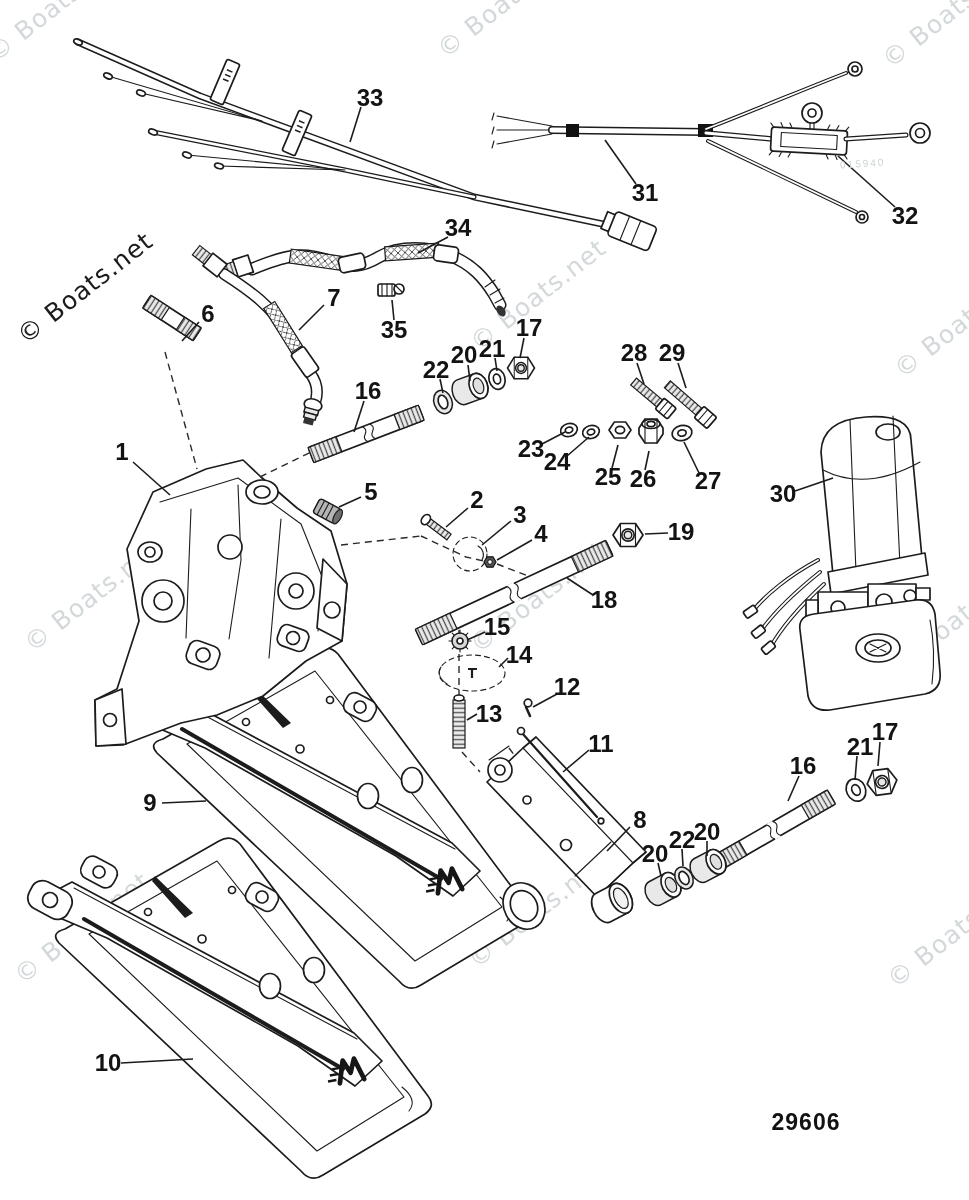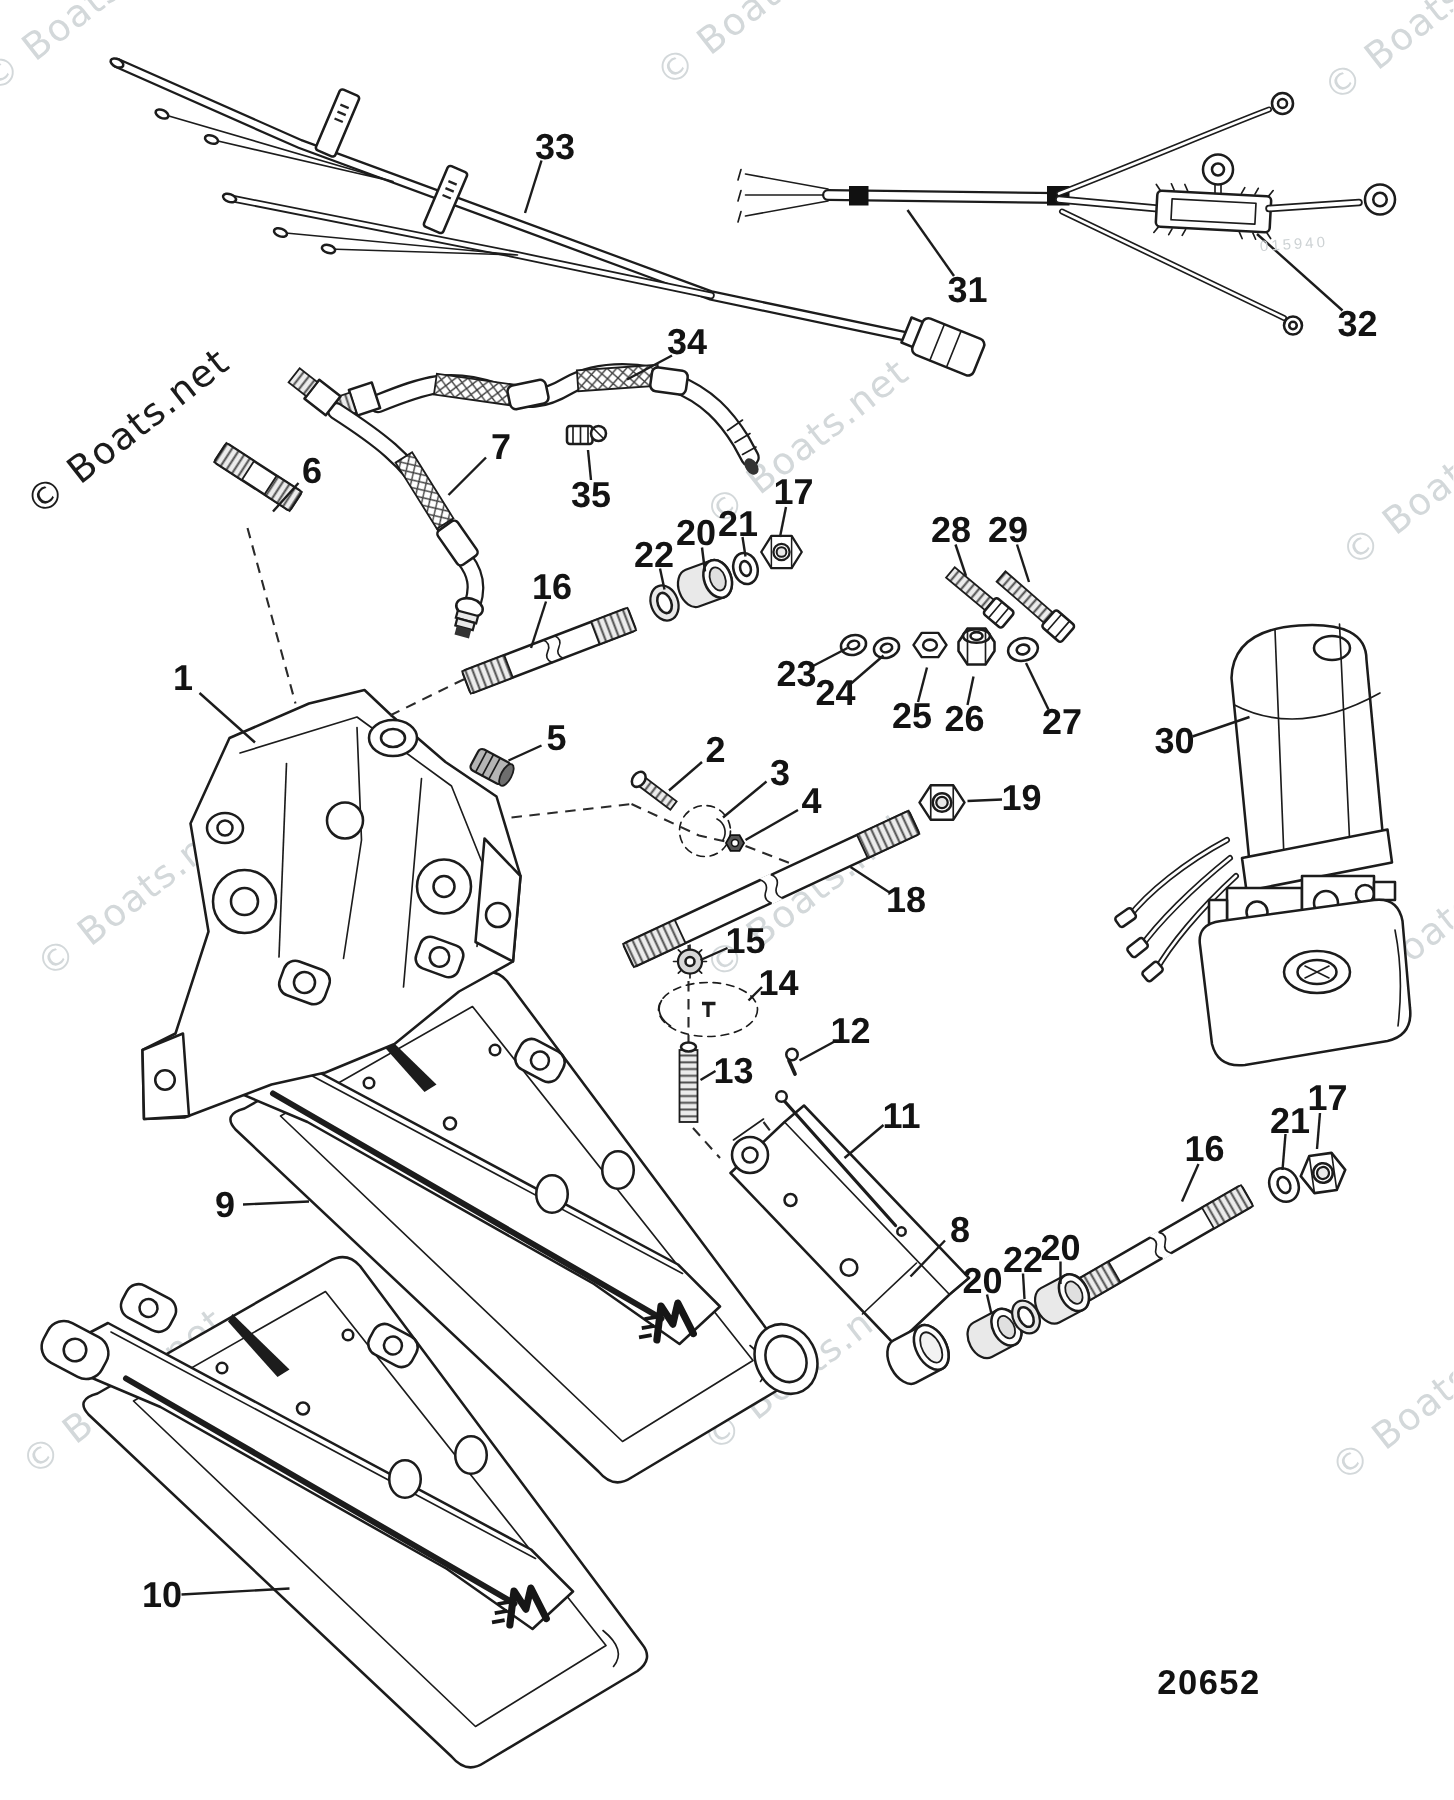--- a/index.html
+++ b/index.html
@@ -612,14 +612,14 @@
           <text x="458" y="236" class="callout">34</text>
         </g>
         <g>
           <line x1="394" y1="320" x2="392" y2="300" class="ld"></line>
           <text x="394" y="338" class="callout">35</text>
         </g>
       </g>
   </svg>
 
   <div class="stamp">015940</div>
-  <div class="dwgnum">20652</div>
+  <div class="dwgnum">29606</div>
 </div>
 
 </body></html>

